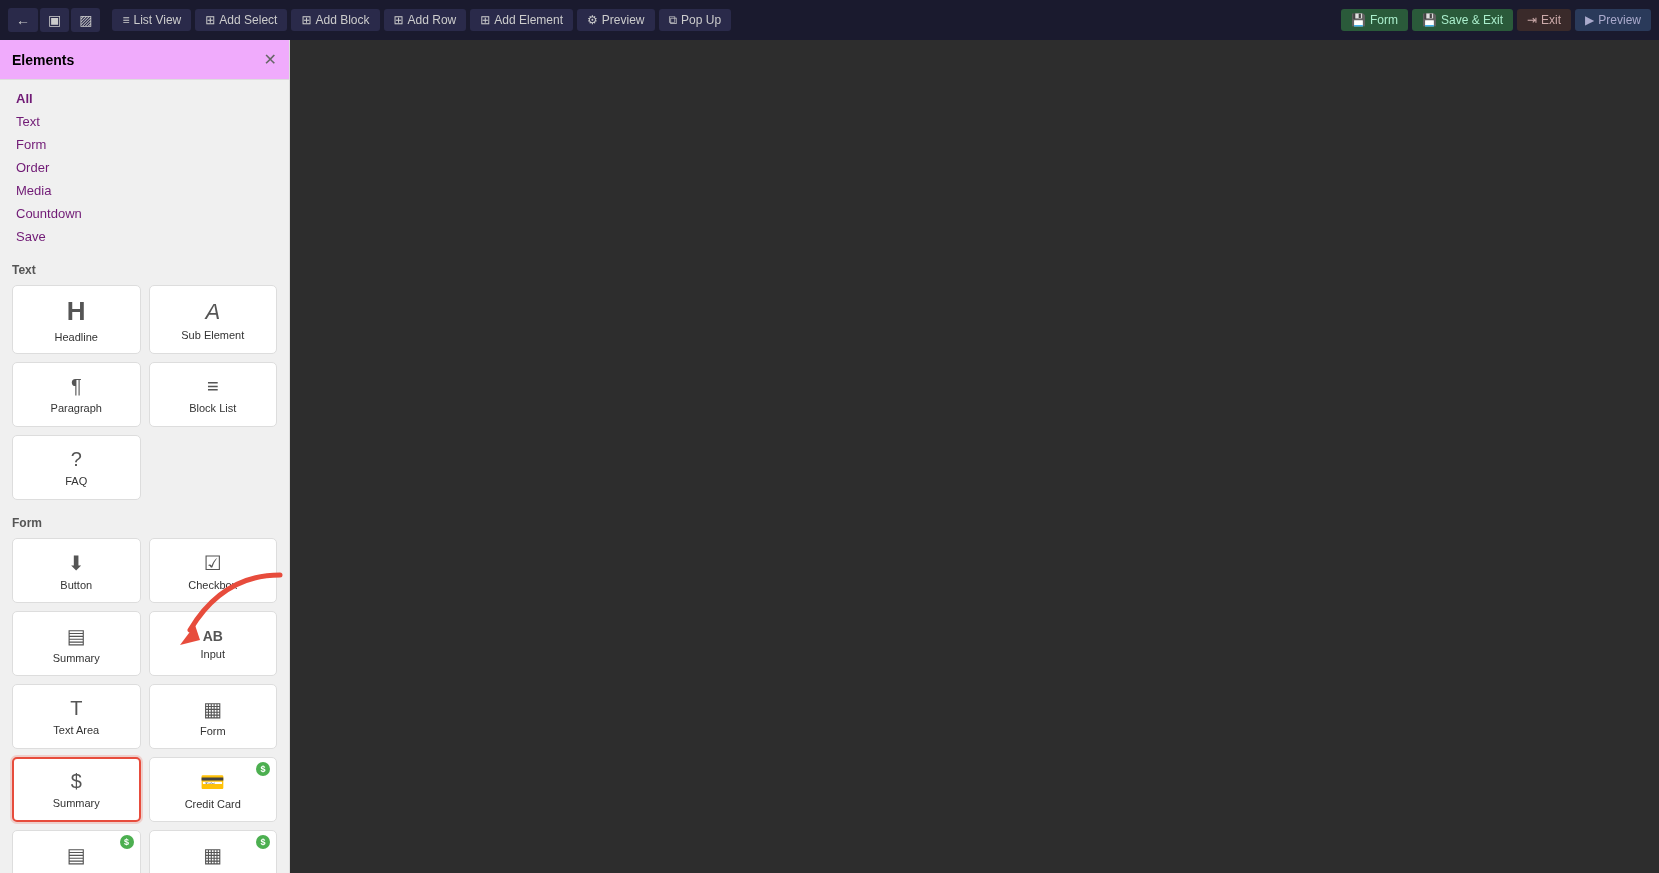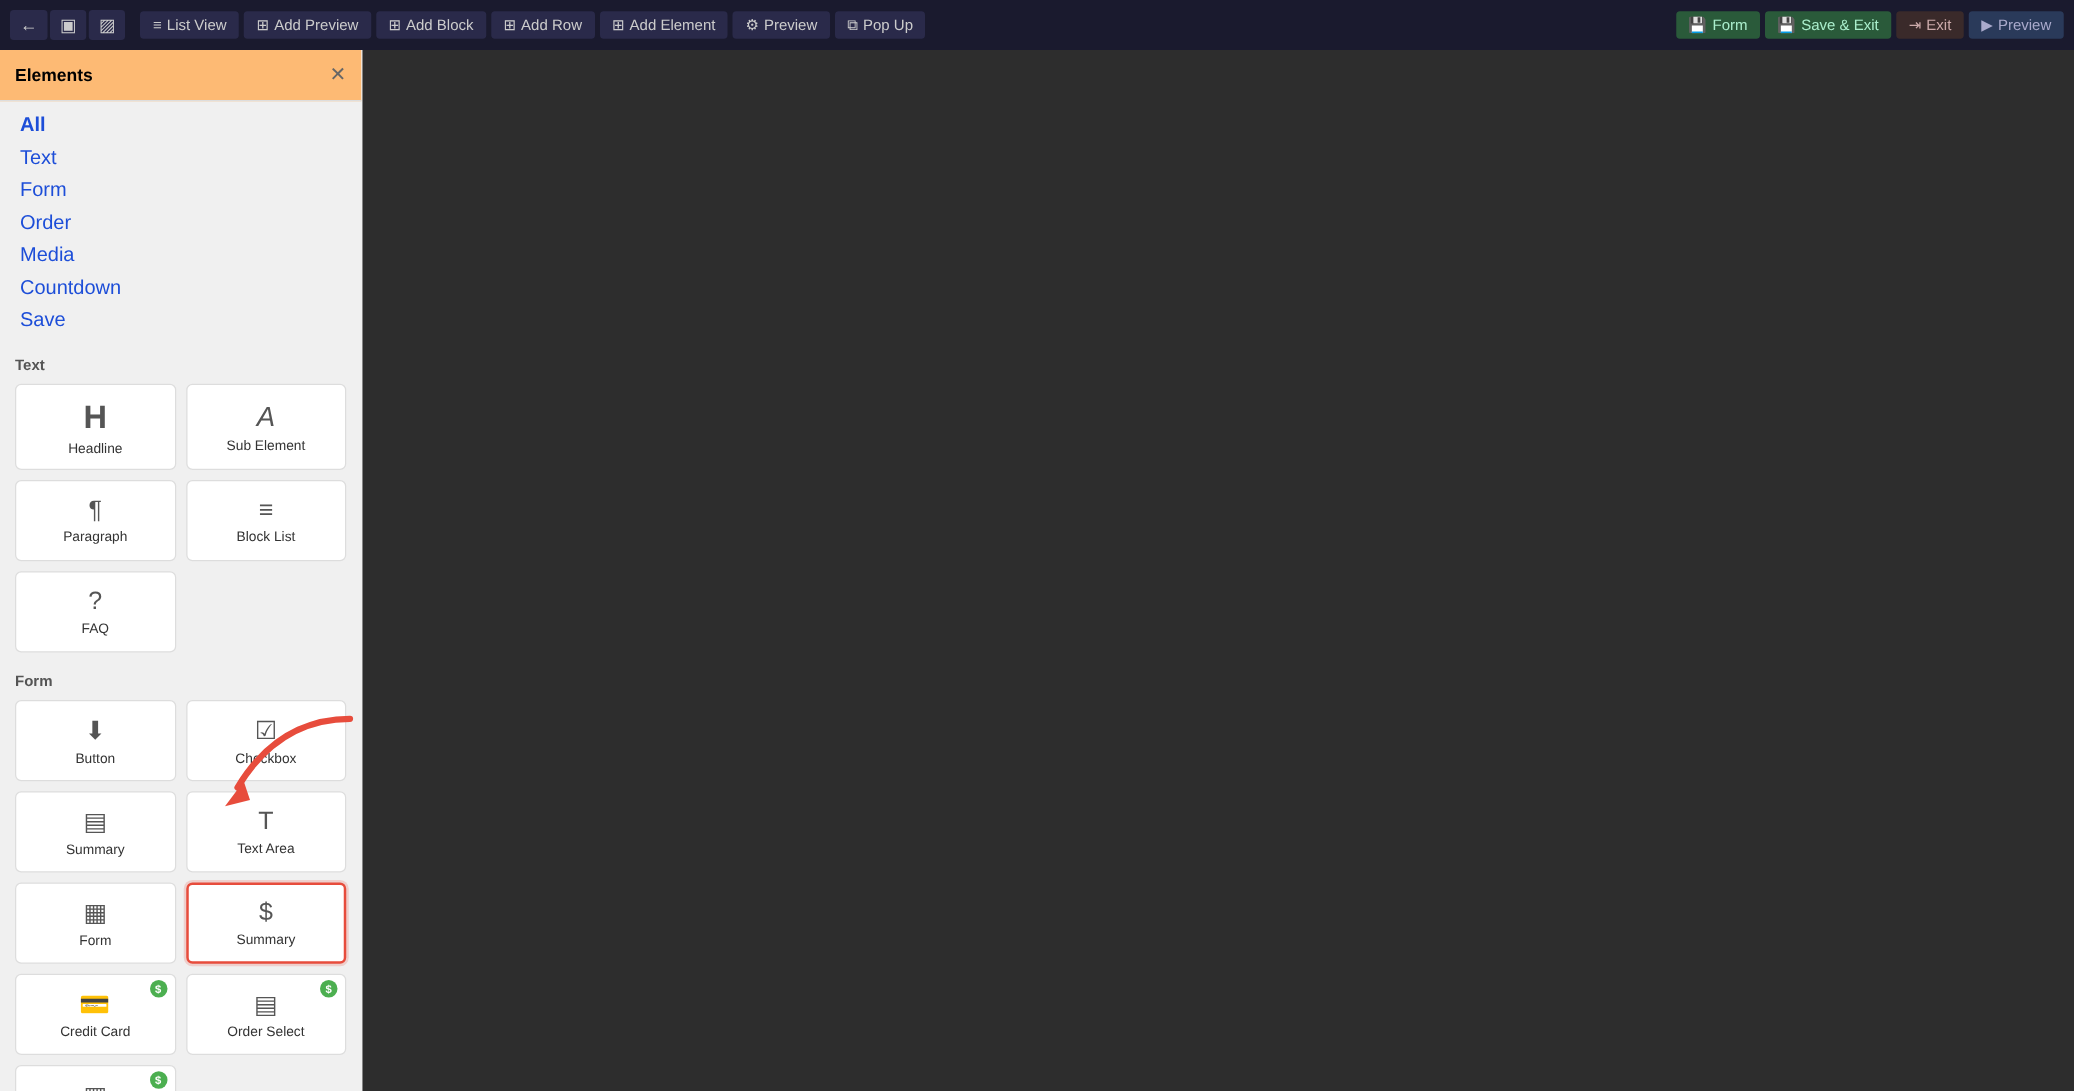--- a/index.html
+++ b/index.html
@@ -23,25 +23,25 @@
     .preview-btn { background: #2a3a5a; color: #aac; }
 
     
     .sidebar {
       position: fixed; top: 40px; left: 0; width: 290px; bottom: 0;
       background: #f0f0f0; border-right: 1px solid #ddd; overflow-y: auto; z-index: 90;
     }
     .sidebar-header {
       display: flex; align-items: center; justify-content: space-between;
       padding: 10px 12px; font-weight: 600; font-size: 14px; border-bottom: 1px solid #ddd;
-      background: #fdba74;
+      background: #f0abfc;
     }
     .sidebar-close { background: none; border: none; cursor: pointer; font-size: 16px; color: #666; }
     .sidebar-nav { display: flex; flex-direction: column; padding: 8px 12px; gap: 2px; }
-    .sidebar-nav-item { font-size: 16px; padding: 3px 4px; cursor: pointer; color: #1d4ed8; border-radius: 3px; }
+    .sidebar-nav-item { font-size: 13px; padding: 3px 4px; cursor: pointer; color: #701a75; border-radius: 3px; }
     .sidebar-nav-item.active { font-weight: 600; }
     .sidebar-section-title { font-size: 12px; font-weight: 600; color: #555; padding: 8px 12px 4px; }
     .elements-grid { display: grid; grid-template-columns: 1fr 1fr; gap: 8px; padding: 4px 12px 8px; }
     .element-item {
       display: flex; flex-direction: column; align-items: center; justify-content: center;
       background: #fff; border: 1px solid #ddd; border-radius: 5px; padding: 10px 6px;
       cursor: pointer; font-size: 11px; color: #333; text-align: center; gap: 4px;
       min-height: 65px; position: relative;
     }
     .element-item.highlighted { border: 2px solid #e74c3c; box-shadow: 0 0 0 2px #e74c3c33; }
@@ -67,21 +67,21 @@
     <button class="nav-icon-btn">←</button>
     <button class="nav-icon-btn">▣</button>
     <button class="nav-icon-btn">▨</button>
   </div>
   <button class="toolbar-btn">
     <span>≡</span>
     <span>List View</span>
   </button>
   <button class="toolbar-btn">
     <span>⊞</span>
-    <span>Add Preview</span>
+    <span>Add Select</span>
   </button>
   <button class="toolbar-btn">
     <span>⊞</span>
     <span>Add Block</span>
   </button>
   <button class="toolbar-btn">
     <span>⊞</span>
     <span>Add Row</span>
   </button>
   <button class="toolbar-btn">
@@ -164,20 +164,24 @@
     </div>
     <div class="element-item">
       <span class="element-icon">☑</span>
       <span>Checkbox</span>
     </div>
     <div class="element-item">
       <span class="element-icon">▤</span>
       <span>Summary</span>
     </div>
     <div class="element-item">
+      <span class="element-icon" style="font-size:14px;font-weight:bold;">AB</span>
+      <span>Input</span>
+    </div>
+    <div class="element-item">
       <span class="element-icon">T</span>
       <span>Text Area</span>
     </div>
     <div class="element-item">
       <span class="element-icon">▦</span>
       <span>Form</span>
     </div>
     <div class="element-item highlighted">
       <span class="element-icon">$</span>
       <span>Summary</span>

